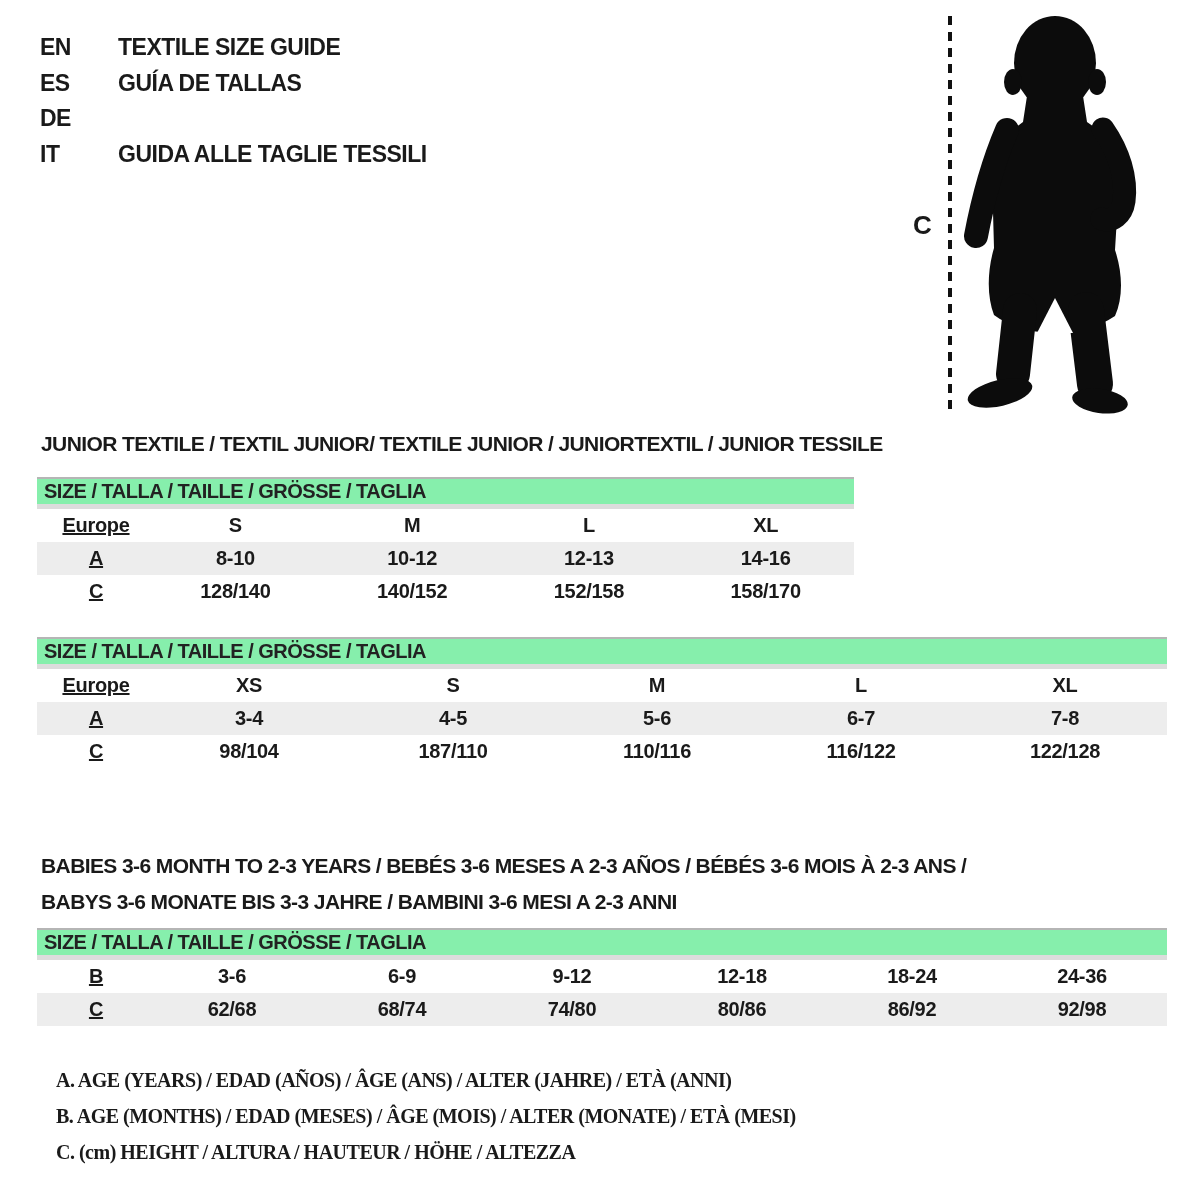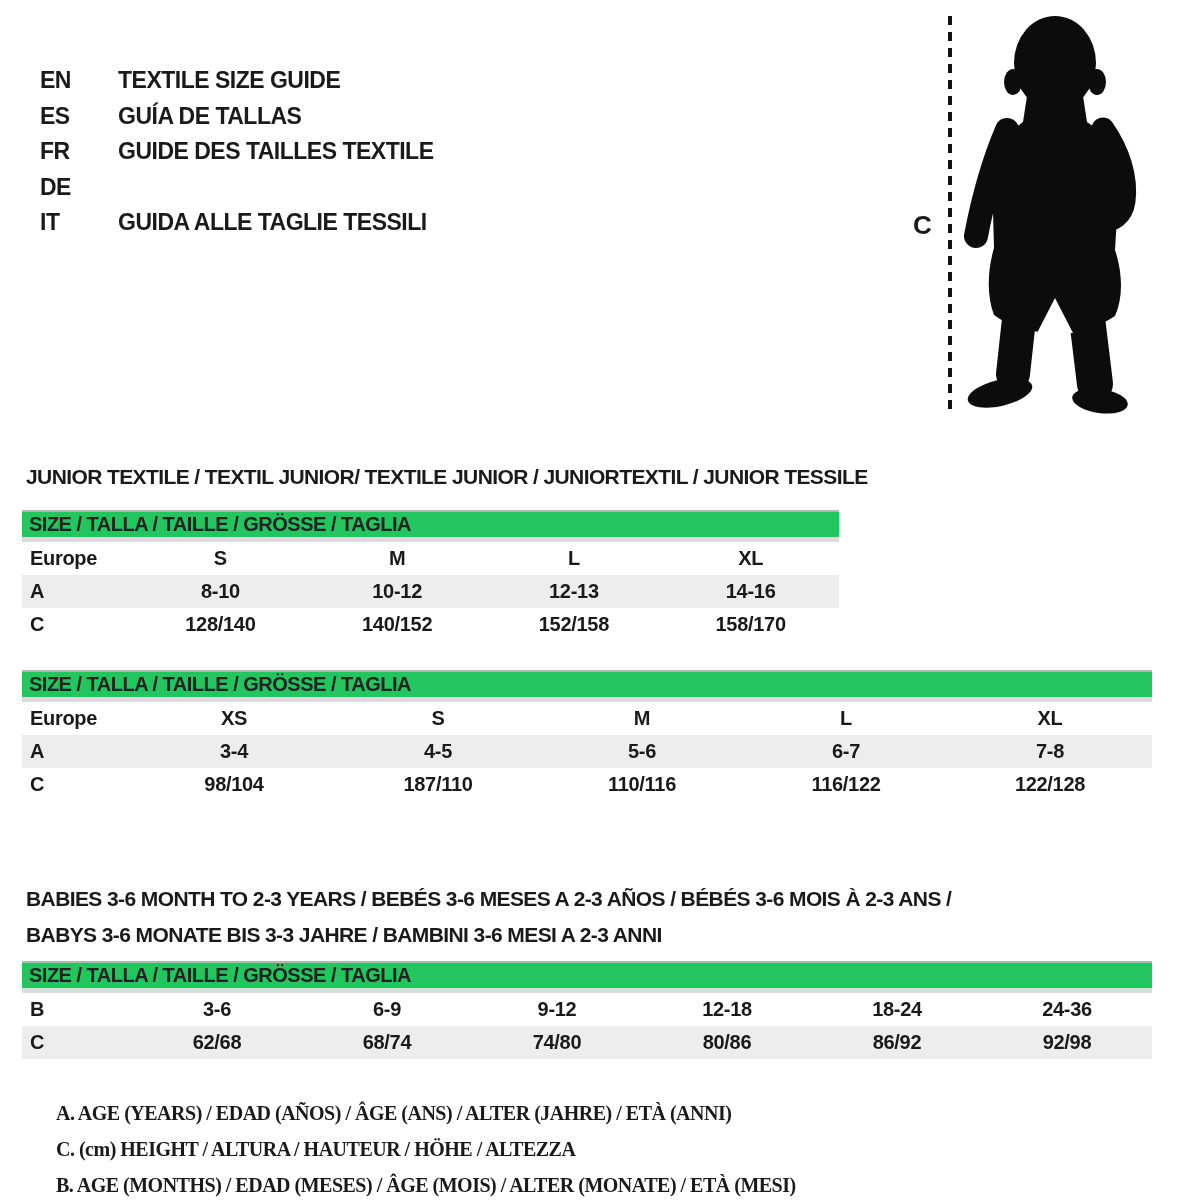--- a/index.html
+++ b/index.html
@@ -1,69 +1,65 @@
 <!DOCTYPE html>
 <html><head>
 <meta charset="utf-8">
 <style>
   html,body{margin:0;padding:0;}
   body{
     width:1200px;height:1200px;background:#ffffff;position:relative;
     font-family:"Liberation Sans",sans-serif;font-weight:bold;color:#1a1a1a;
     overflow:hidden;
   }
-  .abs{position:absolute;margin-top:33px;}
+  .abs{position:absolute;}
   
   .lang{left:40px;top:30px;}
   .lang-row{display:flex;line-height:35.5px;font-size:23px;letter-spacing:-0.5px;white-space:nowrap;}
   .lang-code{width:78px;flex:0 0 78px;}
   
   .figure{left:905px;top:12px;width:240px;height:406px;margin:0;}
   .c-label{position:absolute;left:8px;top:198px;font-size:26px;}
   .dash{position:absolute;left:41px;top:4px;}
   .baby{position:absolute;left:58px;top:0px;}
   
-  .sec{left:22px;}
+  .sec{left:37px;}
   #junior{top:432px;width:817px;}
   #children{top:637px;width:1130px;}
   #babies{top:848px;width:1130px;}
   .section-title{font-size:21px;line-height:24px;margin:0 0 21px 4px;letter-spacing:-0.6px;white-space:nowrap;font-weight:bold;}
   #children .section-title{margin-bottom:27px;}
   #babies .title-block{margin:0 0 8px 4px;}
   #babies .title-line{font-size:21px;line-height:36px;letter-spacing:-0.6px;white-space:nowrap;}
   .title-sub{font-size:13px;position:relative;top:3px;}
   .size-band{
-    background:#22c55e;border-top:2px solid #b5b5b5;border-bottom:5px solid #dcdcdc;
+    background:#86efac;border-top:2px solid #b5b5b5;border-bottom:5px solid #dcdcdc;
     height:25px;line-height:25px;padding-left:7px;font-size:20px;letter-spacing:-0.5px;color:#222;
   }
   .trow{display:flex;height:33px;align-items:center;font-size:20px;letter-spacing:-0.3px;}
   .trow.shaded{background:#ededed;}
-  .tlabel{width:110px;flex:0 0 110px;padding-left:8px;box-sizing:border-box;text-align:left;}
+  .tlabel{width:110px;flex:0 0 110px;padding-left:8px;box-sizing:border-box;text-align:center;text-decoration:underline;}
   .tcell{flex:1;text-align:center;}
   
   .legend{left:56px;top:1062px;font-family:Liberation Serif, serif;}
   .legend-line{font-size:20px;line-height:36px;letter-spacing:-0.5px;white-space:nowrap;}
 </style>
 </head>
 <body>
 
 <main>
 
   <section class="abs lang">
     <div class="lang-row">
       <span class="lang-code">EN</span>
       <span class="lang-title">TEXTILE SIZE GUIDE</span>
     </div>
     <div class="lang-row">
       <span class="lang-code">ES</span>
       <span class="lang-title">GUÍA DE TALLAS</span>
-    </div>
-    <div class="lang-row">
-      <span class="lang-code">FR</span>
-      <span class="lang-title">GUIDE DES TAILLES TEXTILE</span>
     </div>
     <div class="lang-row">
       <span class="lang-code">DE</span>
     </div>
     <div class="lang-row">
       <span class="lang-code">IT</span>
       <span class="lang-title">GUIDA ALLE TAGLIE TESSILI</span>
     </div>
   </section>
 
@@ -170,17 +166,17 @@
       <span class="tcell">68/74</span>
       <span class="tcell">74/80</span>
       <span class="tcell">80/86</span>
       <span class="tcell">86/92</span>
       <span class="tcell">92/98</span>
     </div>
   </section>
 
   <section class="abs legend">
     <div class="legend-line">A. AGE (YEARS) / EDAD (AÑOS) / ÂGE (ANS) / ALTER (JAHRE) / ETÀ (ANNI)</div>
+    <div class="legend-line">B. AGE (MONTHS) / EDAD (MESES) / ÂGE (MOIS) / ALTER (MONATE) / ETÀ (MESI)</div>
     <div class="legend-line">C. (cm) HEIGHT / ALTURA / HAUTEUR / HÖHE / ALTEZZA</div>
-    <div class="legend-line">B. AGE (MONTHS) / EDAD (MESES) / ÂGE (MOIS) / ALTER (MONATE) / ETÀ (MESI)</div>
   </section>
 
 </main>
 
 </body></html>

